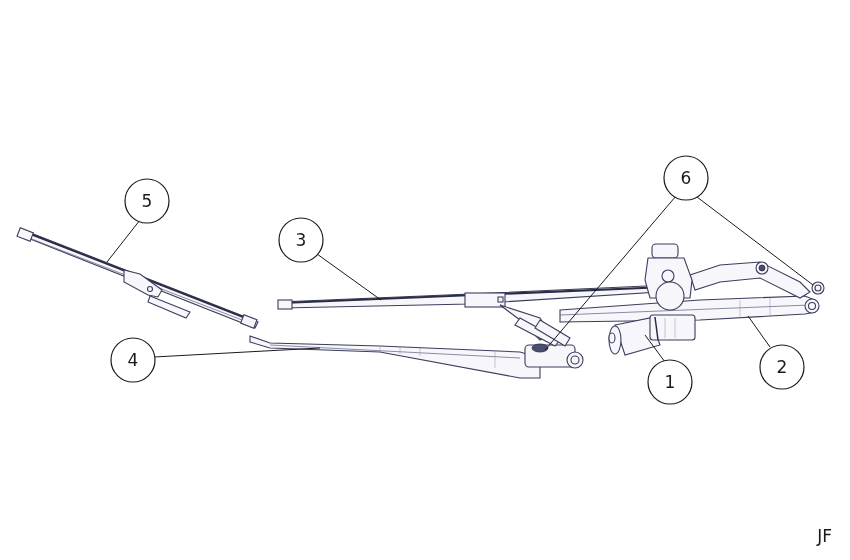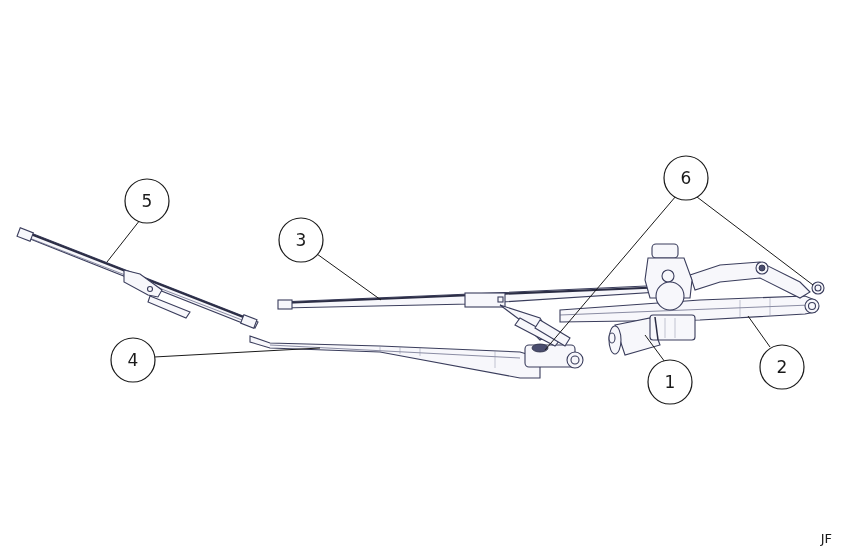--- a/index.html
+++ b/index.html
@@ -5,21 +5,21 @@
     html, body { margin: 0; padding: 0; background: #ffffff; }
     body { width: 850px; height: 560px; overflow: hidden; position: relative; font-family: "DejaVu Sans", sans-serif; }
     #diagram { position: absolute; left: 0; top: 0; width: 850px; height: 560px; }
     .callout-circle { fill: #ffffff; stroke: #1a1a1a; stroke-width: 1.2; }
     .callout-text { font-family: "DejaVu Sans", sans-serif; font-size: 17px; fill: #1a1a1a; text-anchor: middle; dominant-baseline: central; }
     .leader { stroke: #1a1a1a; stroke-width: 1; fill: none; }
     .part { fill: #f7f7fb; stroke: #3a3d5c; stroke-width: 1.1; }
     .part-dark { fill: #4a4d6e; stroke: #2b2d45; stroke-width: 0.8; }
     .part-line { stroke: #5a5d7c; stroke-width: 0.7; fill: none; }
     .part-fine { stroke: #8a8ca6; stroke-width: 0.5; fill: none; }
-    .credit { position: absolute; right: 18px; bottom: 14px; font-family: "DejaVu Sans", sans-serif; font-size: 13px; color: #1a1a1a; }
+    .credit { position: absolute; right: 18px; bottom: 14px; font-family: "DejaVu Sans", sans-serif; font-size: 17px; color: #1a1a1a; }
   </style>
 </head>
 <body>
 
 <svg id="diagram" viewBox="0 0 850 560" xmlns="http://www.w3.org/2000/svg">
 
   <g>
     <polygon class="part" points="20,235 26,231 258,322 255,328"></polygon>
     <line class="part-line" x1="24" y1="236" x2="255" y2="325"></line>
     <line class="part-dark" x1="28" y1="233" x2="256" y2="322" style="stroke-width:2"></line>

